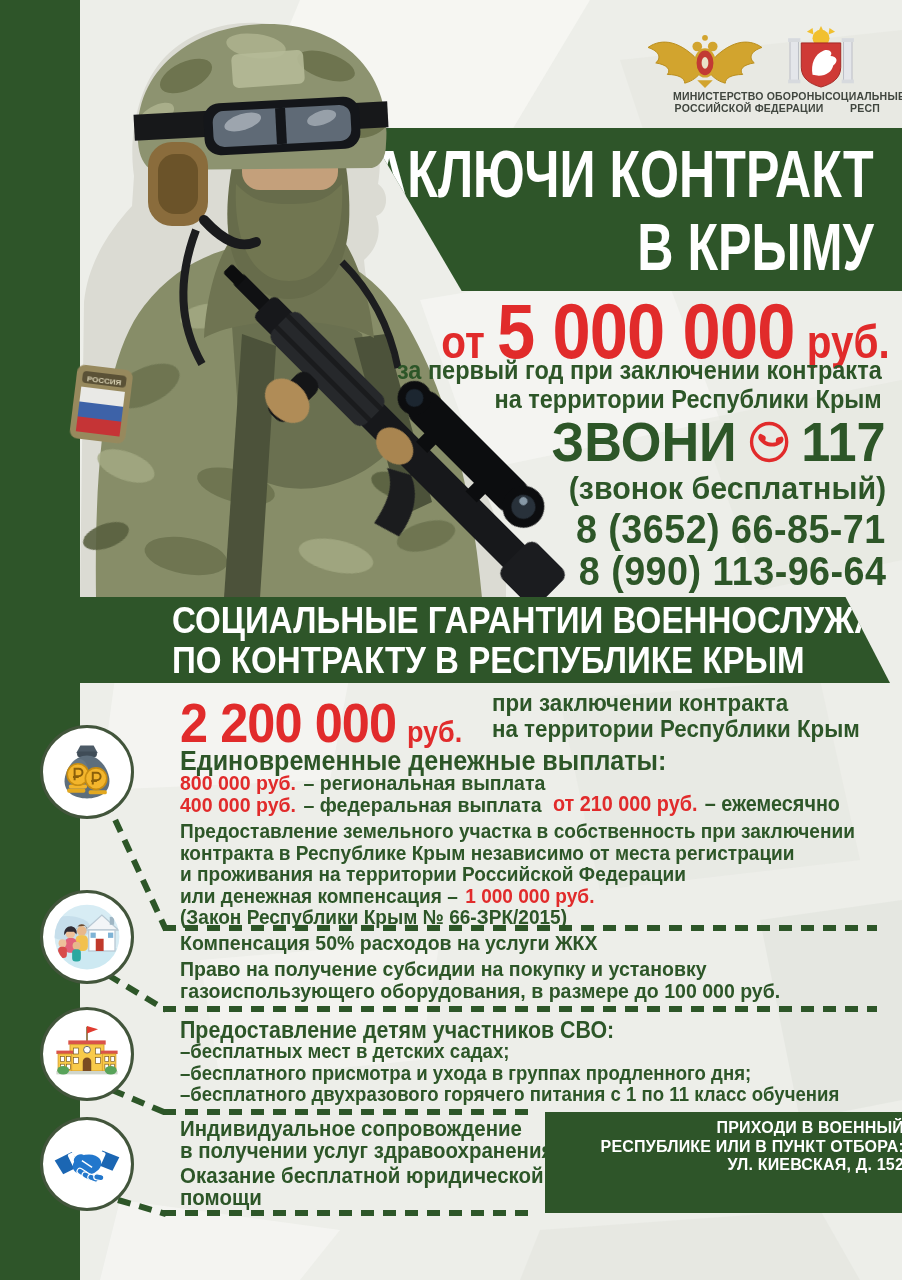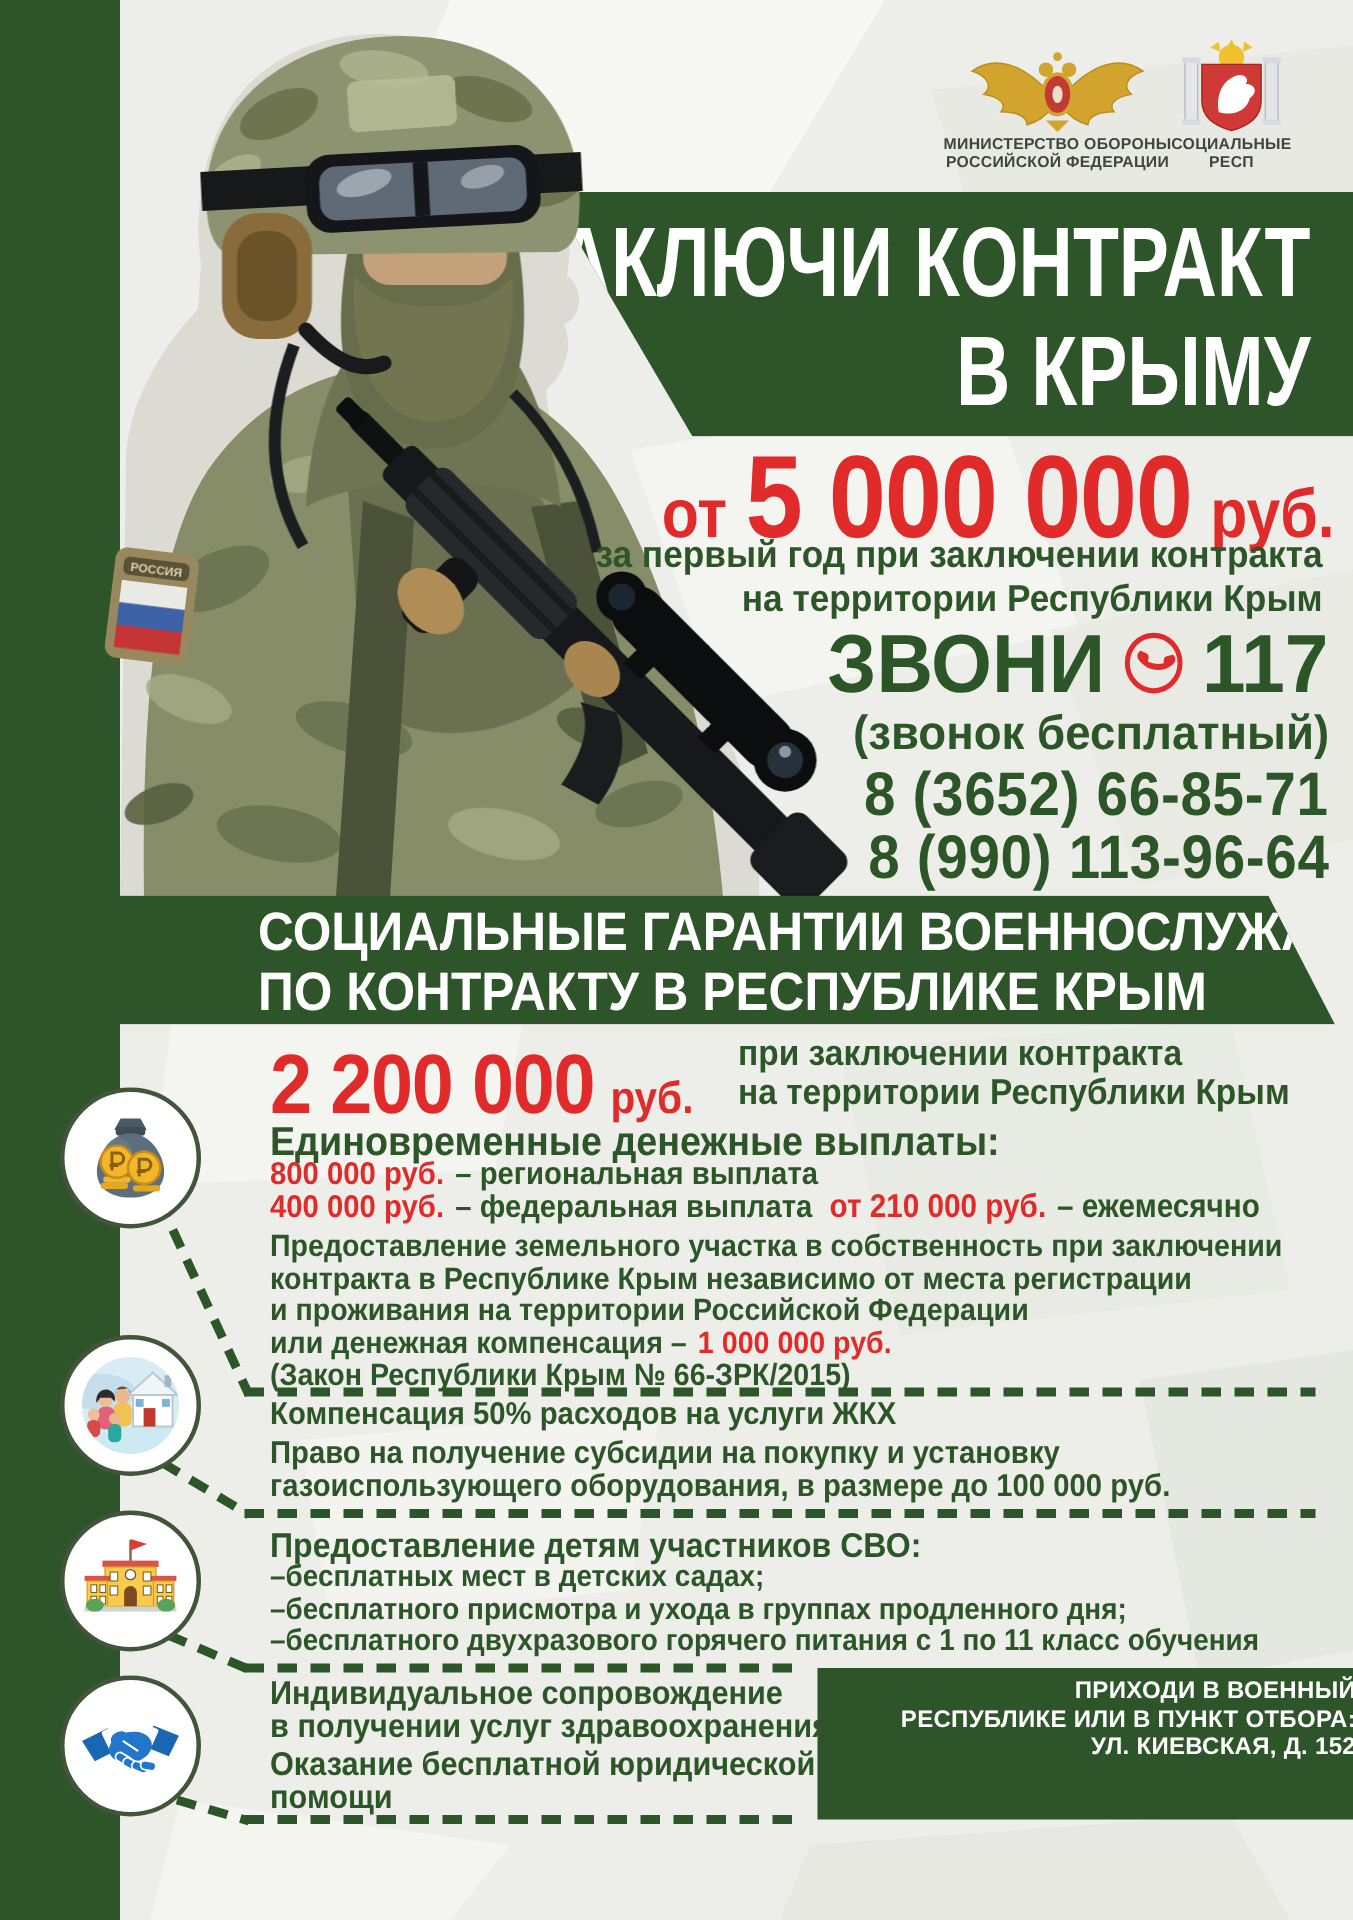--- a/index.html
+++ b/index.html
@@ -21,21 +21,21 @@
     transform:scaleX(.88);transform-origin:100% 0;white-space:nowrap;}
   .offer-prefix{font-size:46px;}
   .offer-amount{font-size:78px;letter-spacing:-1px;}
   .offer-cur{font-size:46px;}
   .offer-cond{right:20px;top:356px;text-align:right;font-size:25px;line-height:29px;
     transform:scaleX(.94);transform-origin:100% 0;white-space:nowrap;}
   .call-line{right:16px;top:410px;display:flex;align-items:center;gap:12px;font-size:55px;
     transform:scaleX(.95);transform-origin:100% 0;white-space:nowrap;}
   .call-note{right:16px;top:470px;font-size:32px;transform:scaleX(.95);transform-origin:100% 0;white-space:nowrap;}
   .phone{right:16px;font-size:41px;transform:scaleX(.92);transform-origin:100% 0;white-space:nowrap;letter-spacing:.5px;}
-  .emb-caption{font-size:10.5px;line-height:12px;text-align:center;color:#40463f;letter-spacing:.2px;}
+  .emb-caption{font-size:10.5px;line-height:12px;text-align:center;color:#40463f;letter-spacing:.2px;margin-left:44px;}
   .sx{transform:scaleX(.93);transform-origin:0 0;white-space:nowrap;}
   .pay-amount{left:180px;top:690px;display:flex;align-items:baseline;gap:12px;
     transform:scaleX(.9);transform-origin:0 0;white-space:nowrap;}
   .pay-amount .big{font-size:56px;letter-spacing:-1px;}
   .pay-amount .cur{font-size:30px;}
   .pay-cond{left:492px;top:690px;font-size:24px;line-height:26px;}
   .pay-head{left:180px;top:746px;font-size:27px;}
   .pay-items{left:180px;top:773px;font-size:21px;line-height:20px;}
   .pay-items .ln{margin-bottom:2px;}
   .lbl{margin-left:8px;}

